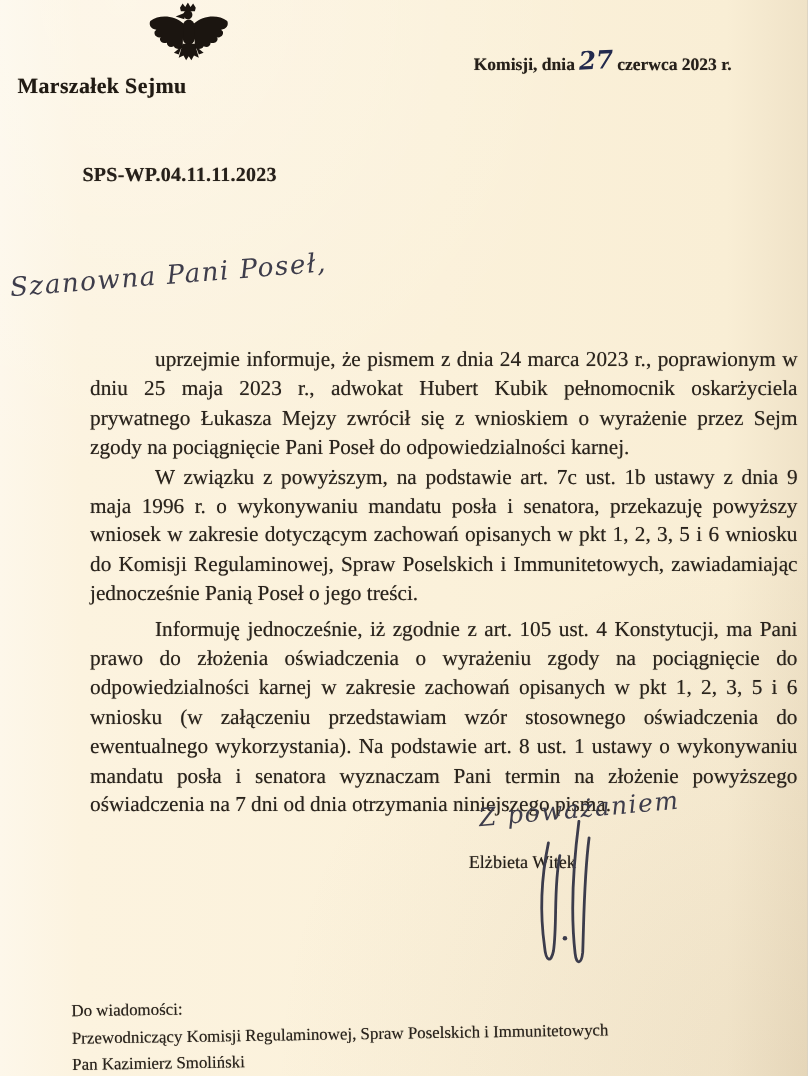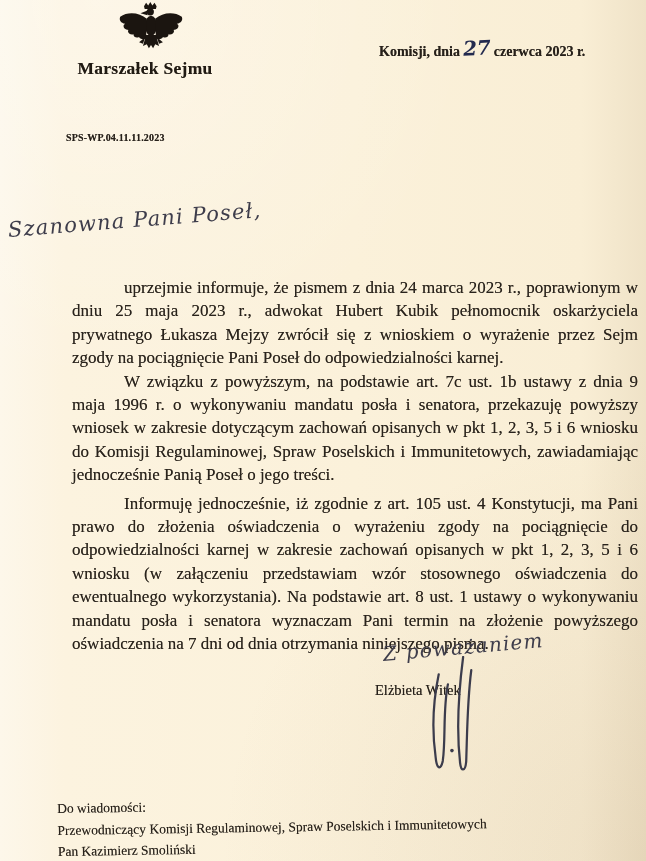--- a/index.html
+++ b/index.html
@@ -11,32 +11,32 @@
       linear-gradient(90deg, #fdf7ea 0%, #fcf3df 10%, #fbf1da 55%, #f9eed5 90%, #efe2c7 100%);
     font-family:"Liberation Serif", serif;
   }
   .page *{box-sizing:border-box;}
   .scan-text{text-shadow:0 0 .6px rgba(44,36,26,.6);}
 
   .eagle{position:absolute;left:113px;top:2px;width:76px;height:49px;}
   .eagle svg{width:100%;height:100%;display:block;}
 
   .office{
-    position:absolute;left:14px;top:55px;width:262px;text-align:center;
+    position:absolute;left:14px;top:55px;width:262px;text-align:left;
     font-weight:bold;font-size:17.5px;line-height:27px;color:#201a13;letter-spacing:.3px;
   }
 
   .dateline{position:absolute;left:379px;top:37px;font-weight:bold;font-size:14px;color:#26201a;white-space:nowrap;}
   .dateline .day{
     display:inline-block;font-family:"DejaVu Serif",serif;font-style:italic;font-weight:bold;
     font-size:20px;color:#232a4e;transform:rotate(-3deg);margin:0 3px;position:relative;top:-1px;
     text-shadow:none;
   }
 
-  .ref{position:absolute;left:66px;top:132px;font-weight:bold;font-size:10px;color:#26201a;letter-spacing:.2px;}
+  .ref{position:absolute;left:66px;top:132px;font-weight:bold;font-size:16px;color:#26201a;letter-spacing:.2px;}
 
   .addressee{position:absolute;left:360px;top:180px;font-size:14.5px;line-height:25px;color:#231d17;}
 
   .handwriting{
     font-family:"DejaVu Serif",serif;font-style:italic;color:#3e3d4b;
     letter-spacing:1.2px;text-shadow:none;
   }
   .salutation{position:absolute;left:8px;top:218px;font-size:21px;transform:rotate(-4.5deg);transform-origin:left center;white-space:nowrap;}
 
   .body{

